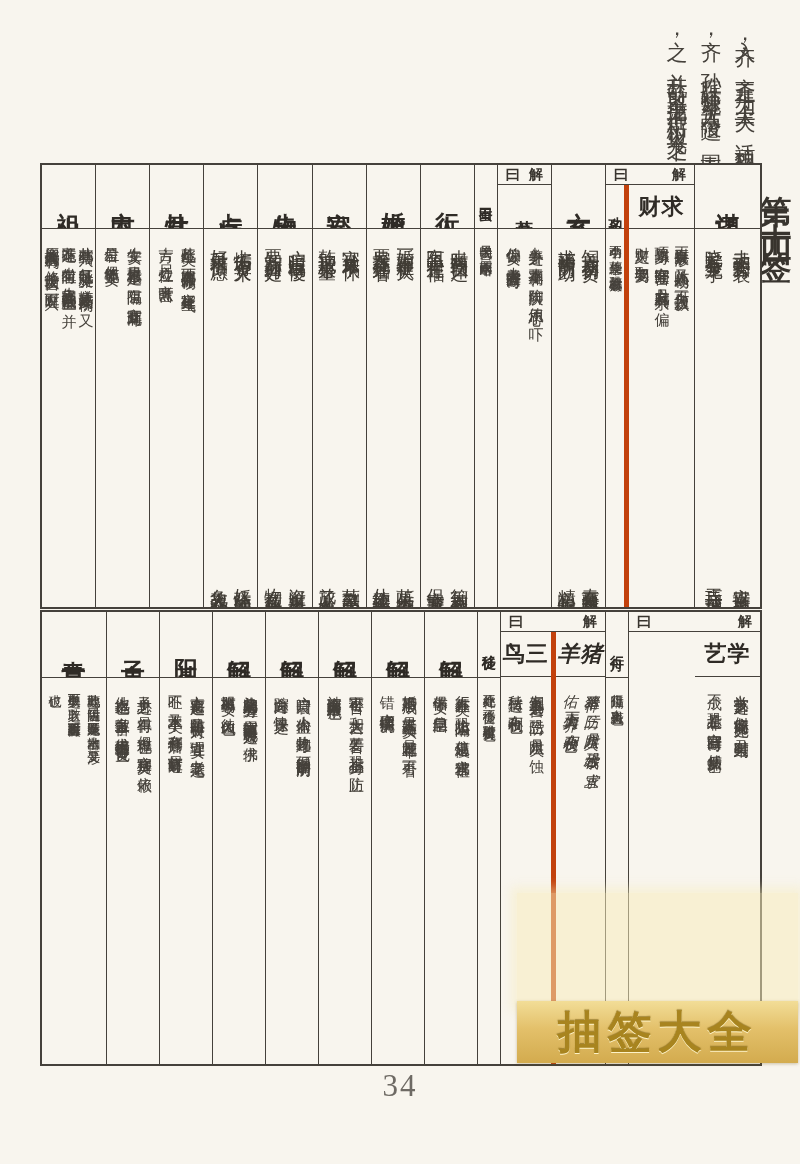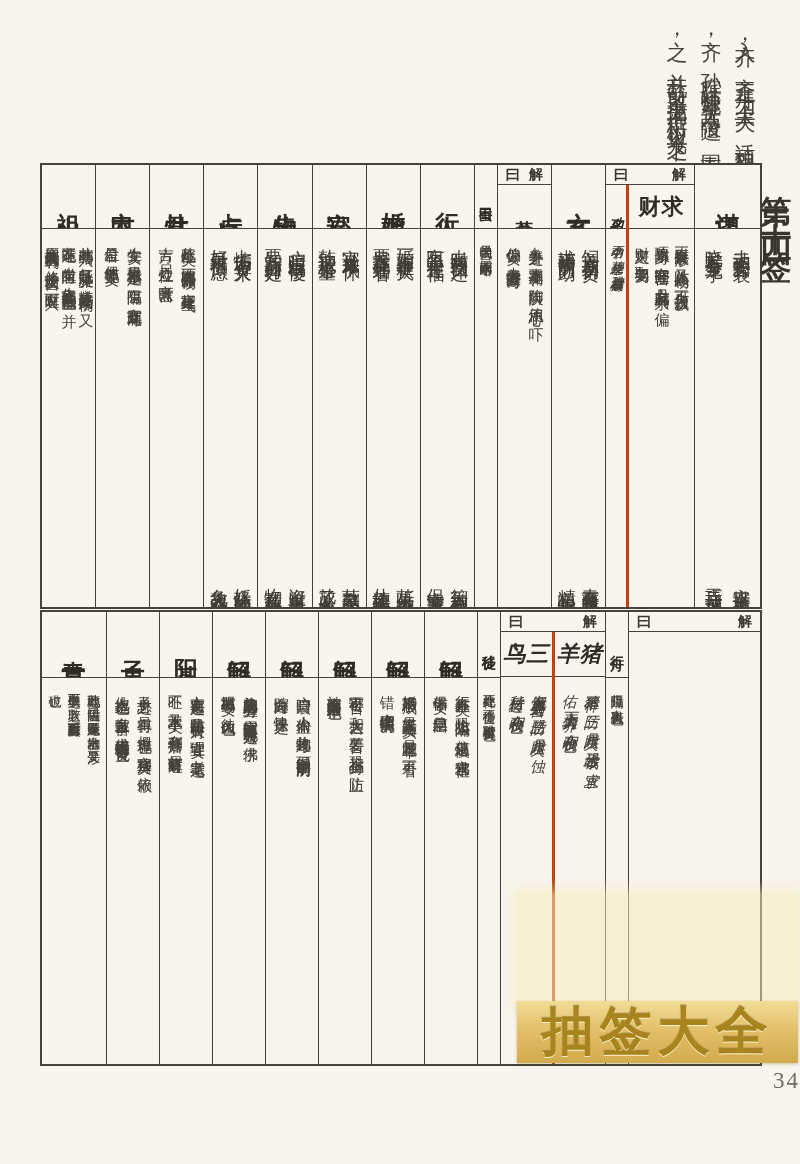--- a/index.html
+++ b/index.html
@@ -19,21 +19,21 @@
   .ftable{position:absolute;left:40px;width:722px;display:flex;flex-direction:row-reverse;
           border:2px solid #45413b;background:#f8f5ee;}
   .t1{top:163px;} .t2{top:610px;}
   .tgroup{display:flex;flex-direction:column;min-width:0;}
   .tgroup:not(:first-child){border-right:1px solid #45413b;}
   .band{height:20px;display:flex;flex-direction:row-reverse;justify-content:space-between;
         align-items:center;padding:0 8px;font-size:14px;font-weight:700;
         border-bottom:1px solid #45413b;color:#38342e;}
   .gcols{display:flex;flex-direction:row-reverse;flex:1;min-width:0;}
   .gcol{display:flex;flex-direction:column;min-width:0;}
-  .gcol:not(:first-child){border-right:3px solid #c2410c;font-style:italic;}
+  .gcol:not(:first-child){border-right:5px solid #c2410c;}
 
   .hcell{height:64px;display:flex;align-items:center;justify-content:center;
          border-bottom:1px solid #45413b;overflow:hidden;}
   .t2 .hcell{height:66px;}
   .banded .hcell{height:44px;}
   .t2 .banded .hcell{height:45px;}
   .htxt{color:#2f2b26;}
   .hs-vbig .htxt{writing-mode:vertical-rl;font-size:24px;font-weight:700;letter-spacing:4px;}
   .hs-hbig .htxt{font-size:22px;font-weight:700;letter-spacing:1px;white-space:nowrap;}
   .hs-vmid .htxt{writing-mode:vertical-rl;font-size:18px;font-weight:700;letter-spacing:2px;}
@@ -50,25 +50,25 @@
   .fs-xxs .vline{font-size:13px;letter-spacing:0.2px;}
 
   
   .wm-soft{position:absolute;left:517px;top:893px;width:281px;height:112px;
            background:rgba(247,235,186,.52);box-shadow:0 0 10px 6px rgba(247,235,186,.45);
            pointer-events:none;}
   .wm-band{position:absolute;left:517px;top:1001px;width:281px;height:62px;
            background:linear-gradient(180deg,#f2dd97 0%,#e3c06a 45%,#d3ab4e 100%);
            display:flex;align-items:center;justify-content:center;pointer-events:none;
            box-shadow:0 1px 3px rgba(120,95,30,.35);}
-  .wm-text{font-size:52px;font-weight:700;letter-spacing:6px;color:#a8841f;
+  .wm-text{font-size:44px;font-weight:700;letter-spacing:6px;color:#a8841f;
            text-shadow:0 1px 0 rgba(255,246,205,.95), 0 -1px 1px rgba(115,88,12,.55);}
 
-  .page-num{position:absolute;top:1068px;left:0;width:100%;text-align:right;
-            font-size:23px;color:#6e6a64;letter-spacing:2px;}
+  .page-num{position:absolute;top:1068px;left:0;width:100%;text-align:center;
+            font-size:31px;color:#6e6a64;letter-spacing:2px;}
 </style>
 </head>
 <body>
 
 <div class="page">
 
   <div class="story">入齐，齐王拜为上大夫；适魏犯齐，孙膑计赚魏军入马陵道，围而攻之，并乱箭射杀庞涓于枯树火光之下。</div>
 
   <div class="sign-title">第三十四签</div>
 
@@ -303,20 +303,29 @@
       </div>
     </div>
 
   <div class="ftable t2">
       <div class="tgroup banded" style="flex: 0 0 131px;">
         <div class="band">
           <span>解</span>
           <span>曰</span>
         </div>
         <div class="gcols">
+          <div class="gcol hs-hbig" style="flex: 0 0 65px;">
+            <div class="hcell">
+              <span class="htxt">艺学</span>
+            </div>
+            <div class="bcell">
+              <div class="vline">卜学技艺之卦　似病龙行雨之兆　君时运未到</div>
+              <div class="vline">不成　恐惹是非　宜守旧待时　然后从师学艺</div>
+            </div>
+          </div>
         </div>
       </div>
       <div class="tgroup" style="flex: 0 0 23px;">
         <div class="gcols">
           <div class="gcol hs-vnarrow fs-xs" style="flex: 0 0 23px;">
             <div class="hcell">
               <span class="htxt">行舟</span>
             </div>
             <div class="bcell">
               <div class="vline">行舟阻隔　出入恐有失也</div>

